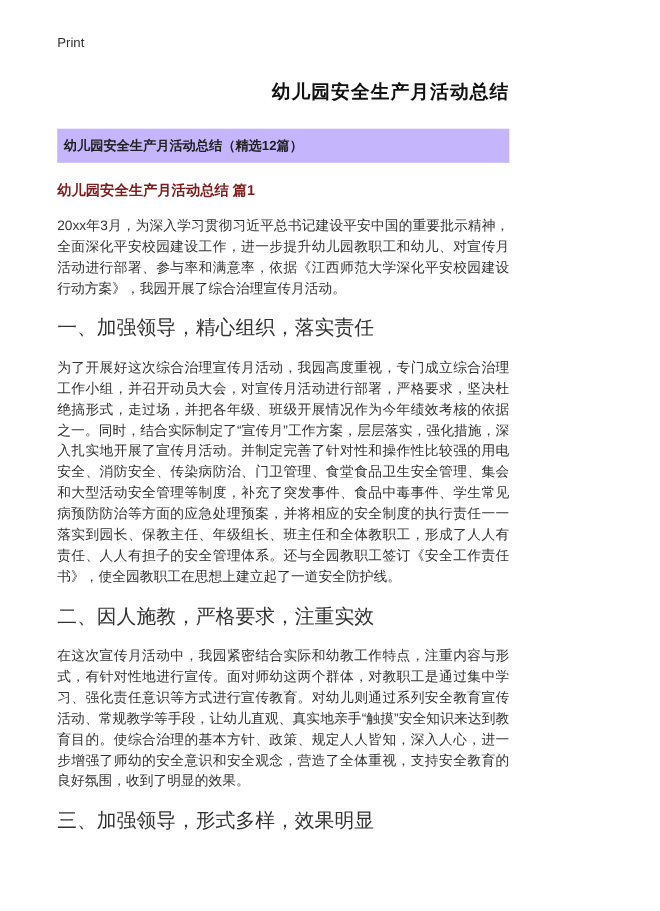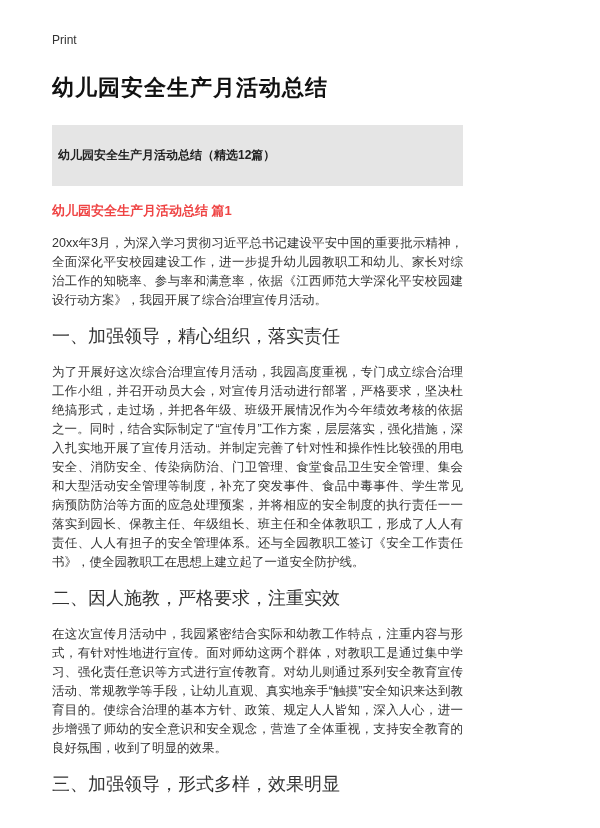--- a/index.html
+++ b/index.html
@@ -22,39 +22,39 @@
   }
   .print-link {
     display: inline-block;
     font-size: 12px;
     color: #333333;
     text-decoration: none;
     cursor: pointer;
     margin-bottom: 26px;
   }
   .doc-title {
-    font-size: 22px;
+    font-size: 17px;
     font-weight: bold;
     color: #111111;
-    text-align: left;
+    text-align: right;
     margin: 0 0 22px 0;
     letter-spacing: 1px;
   }
   .subtitle-bar {
-    background: #e5e5e5;
+    background: #c4b5fd;
     color: #222222;
     font-size: 12px;
     font-weight: bold;
-    padding: 22px 6px;
+    padding: 7px 6px;
     margin: 0 0 16px 0;
   }
   .section-title {
     font-size: 13px;
     font-weight: bold;
-    color: #ef4444;
+    color: #7f1d1d;
     margin: 0 0 14px 0;
   }
   .body-text {
     font-size: 12.5px;
     line-height: 1.52;
     text-align: justify;
     margin: 0 0 13px 0;
     color: #333333;
   }
   .sub-heading {
@@ -70,21 +70,21 @@
 <div class="page">
 
   <a class="print-link">Print</a>
 
   <h1 class="doc-title">幼儿园安全生产月活动总结</h1>
 
   <div class="subtitle-bar">幼儿园安全生产月活动总结（精选12篇）</div>
 
   <h2 class="section-title">幼儿园安全生产月活动总结 篇1</h2>
 
-  <p class="body-text">20xx年3月，为深入学习贯彻习近平总书记建设平安中国的重要批示精神，全面深化平安校园建设工作，进一步提升幼儿园教职工和幼儿、家长对综治工作的知晓率、参与率和满意率，依据《江西师范大学深化平安校园建设行动方案》，我园开展了综合治理宣传月活动。</p>
+  <p class="body-text">20xx年3月，为深入学习贯彻习近平总书记建设平安中国的重要批示精神，全面深化平安校园建设工作，进一步提升幼儿园教职工和幼儿、对宣传月活动进行部署、参与率和满意率，依据《江西师范大学深化平安校园建设行动方案》，我园开展了综合治理宣传月活动。</p>
 
   <p class="sub-heading">一、加强领导，精心组织，落实责任</p>
 
   <p class="body-text">为了开展好这次综合治理宣传月活动，我园高度重视，专门成立综合治理工作小组，并召开动员大会，对宣传月活动进行部署，严格要求，坚决杜绝搞形式，走过场，并把各年级、班级开展情况作为今年绩效考核的依据之一。同时，结合实际制定了“宣传月”工作方案，层层落实，强化措施，深入扎实地开展了宣传月活动。并制定完善了针对性和操作性比较强的用电安全、消防安全、传染病防治、门卫管理、食堂食品卫生安全管理、集会和大型活动安全管理等制度，补充了突发事件、食品中毒事件、学生常见病预防防治等方面的应急处理预案，并将相应的安全制度的执行责任一一落实到园长、保教主任、年级组长、班主任和全体教职工，形成了人人有责任、人人有担子的安全管理体系。还与全园教职工签订《安全工作责任书》，使全园教职工在思想上建立起了一道安全防护线。</p>
 
   <p class="sub-heading">二、因人施教，严格要求，注重实效</p>
 
   <p class="body-text">在这次宣传月活动中，我园紧密结合实际和幼教工作特点，注重内容与形式，有针对性地进行宣传。面对师幼这两个群体，对教职工是通过集中学习、强化责任意识等方式进行宣传教育。对幼儿则通过系列安全教育宣传活动、常规教学等手段，让幼儿直观、真实地亲手“触摸”安全知识来达到教育目的。使综合治理的基本方针、政策、规定人人皆知，深入人心，进一步增强了师幼的安全意识和安全观念，营造了全体重视，支持安全教育的良好氛围，收到了明显的效果。</p>
 
   <p class="sub-heading">三、加强领导，形式多样，效果明显</p>

